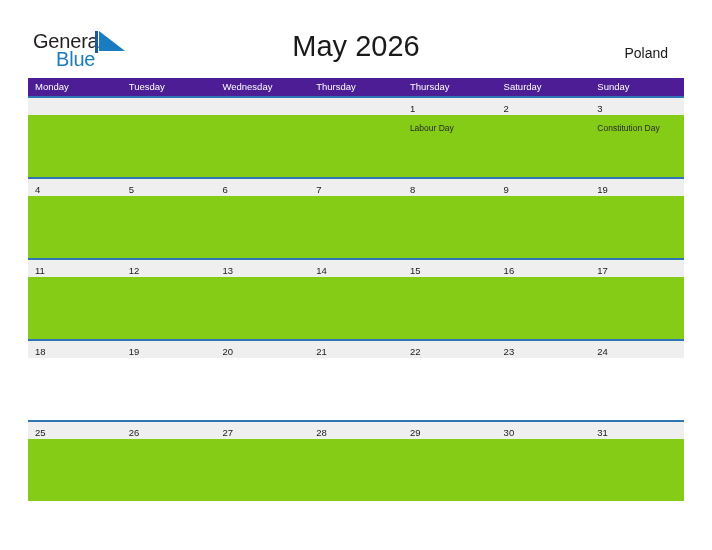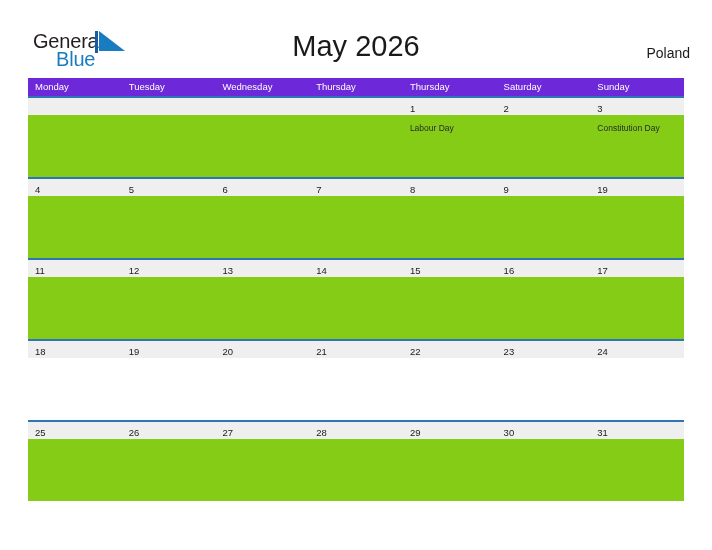--- a/index.html
+++ b/index.html
@@ -61,37 +61,37 @@
     right: 0;
     top: 30px;
     text-align: center;
     font-size: 29px;
     color: #1a1a1a;
     letter-spacing: 0px;
   }
 
   .country-label {
     position: absolute;
-    right: 22px;
+    right: 44px;
     top: 45px;
     font-size: 14px;
     color: #1a1a1a;
   }
 
   
   .calendar {
     position: absolute;
     left: 28px;
     top: 78px;
     width: 656px;
   }
 
   .weekday-header {
     display: flex;
-    background: #6d28d9;
+    background: #4c1d95;
     height: 18px;
   }
   .weekday-cell {
     flex: 1 1 0;
     color: #ffffff;
     font-size: 9.5px;
     line-height: 18px;
     padding-left: 7px;
     box-sizing: border-box;
   }

